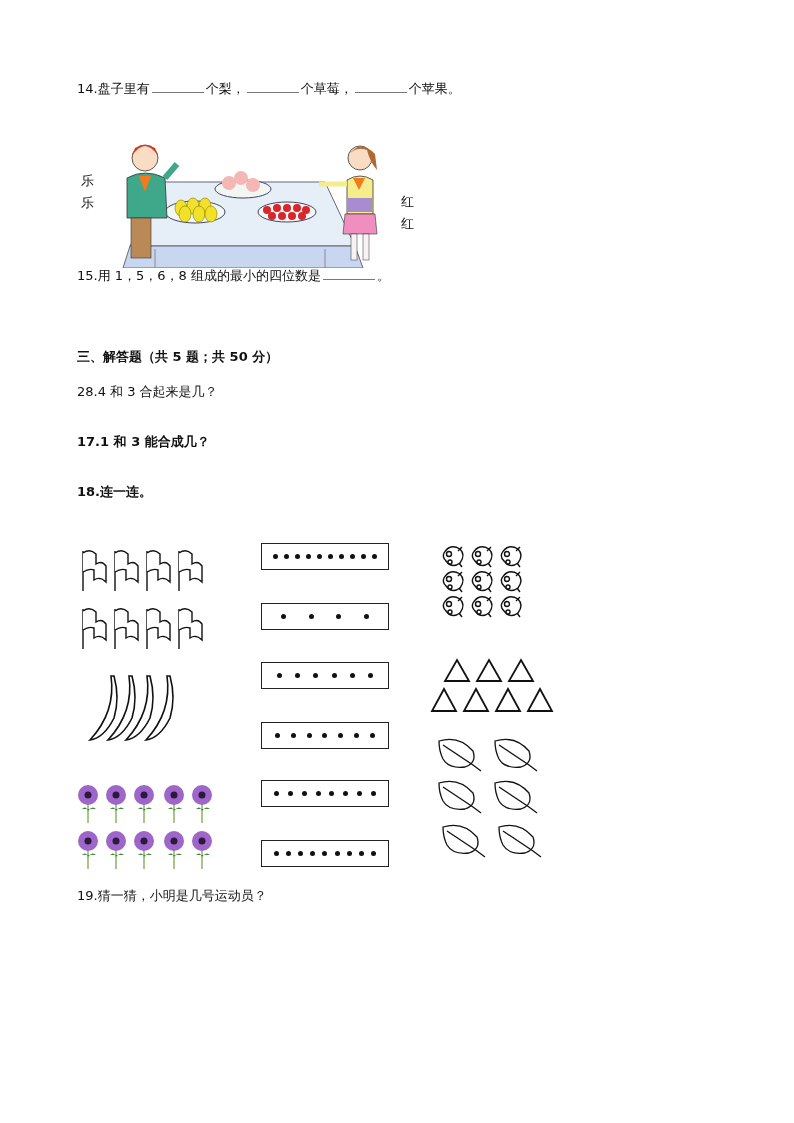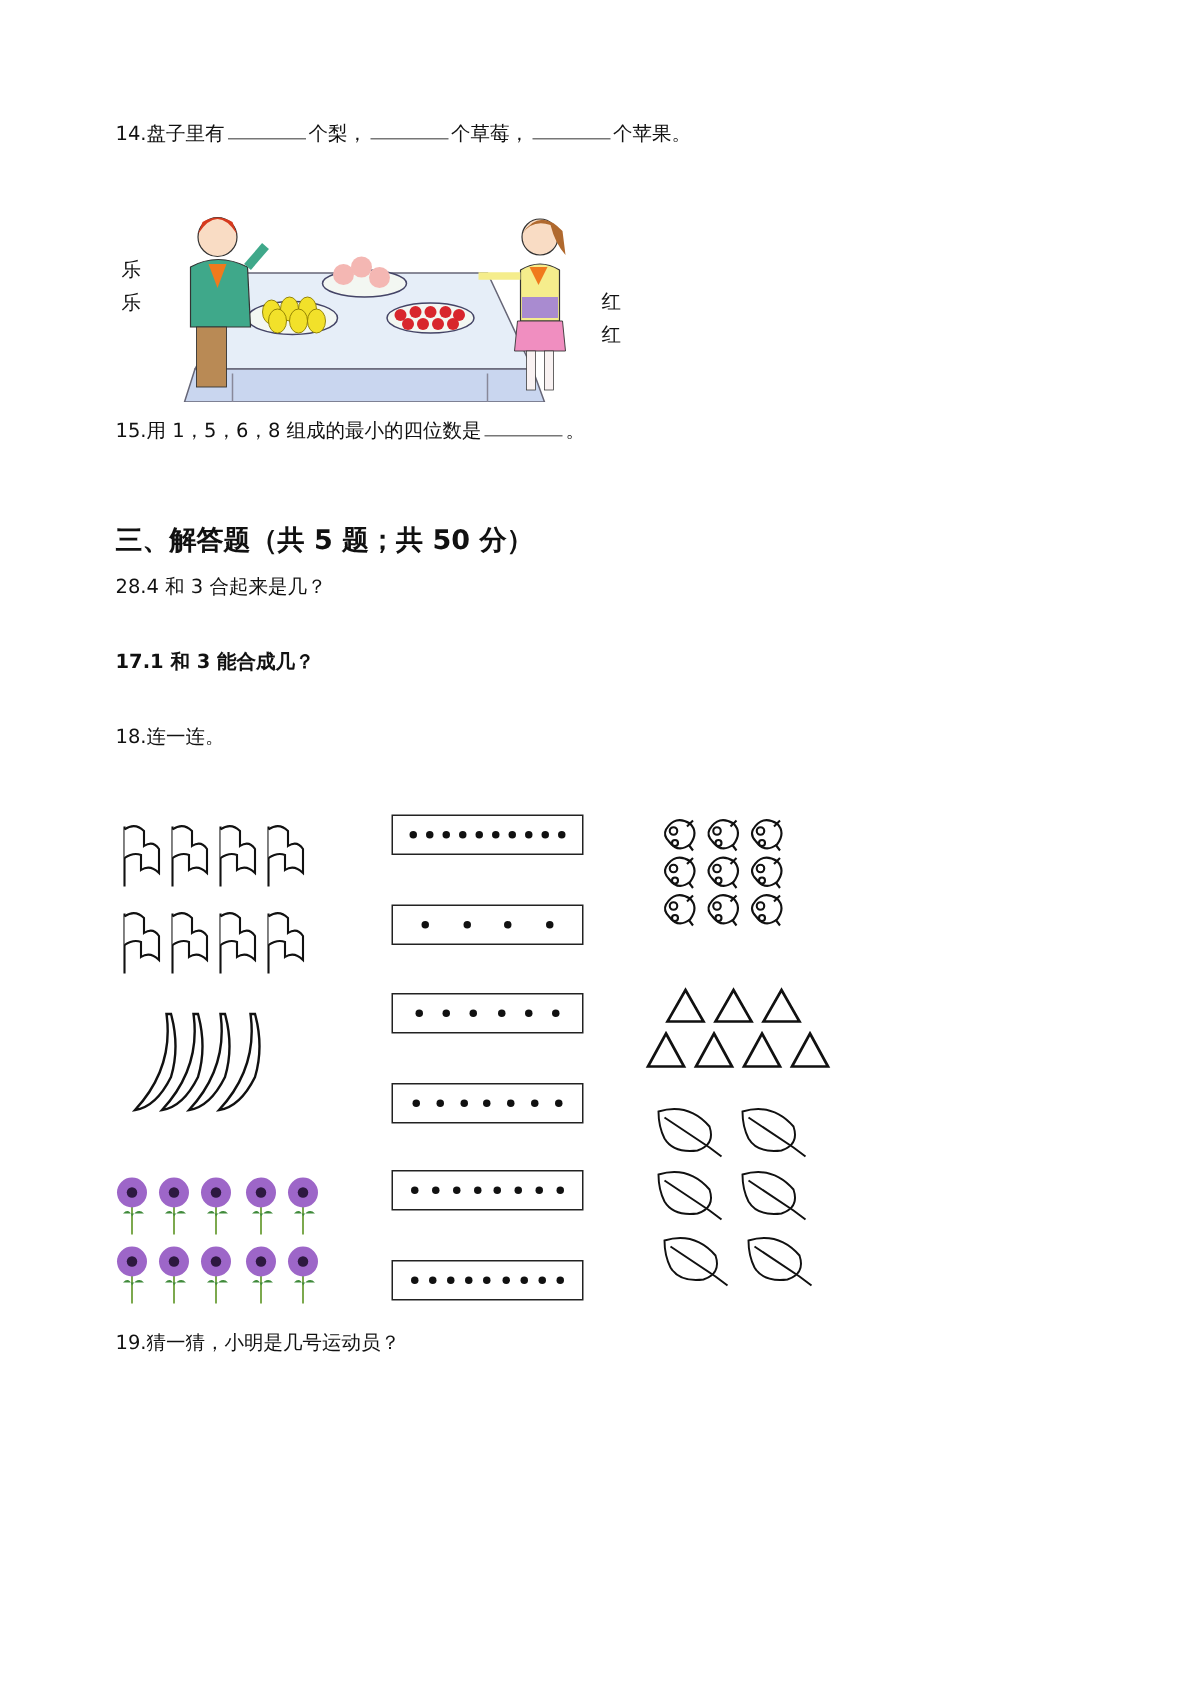--- a/index.html
+++ b/index.html
@@ -1,20 +1,20 @@
 <!DOCTYPE html>
 <html><head>
 <meta charset="utf-8">
 <style>
   html, body { margin:0; padding:0; background:#ffffff; }
   body { width:794px; height:1123px; position:relative; overflow:hidden;
          font-family:"DejaVu Sans", "Liberation Sans", sans-serif; color:#111; }
   .line { position:absolute; font-size:13px; line-height:18px; white-space:nowrap; }
   .blank { display:inline-block; width:52px; border-bottom:1px solid #777; margin:0 2px; height:13px; vertical-align:baseline; }
-  .heading { position:absolute; font-size:18px; font-weight:bold; white-space:nowrap; }
+  .heading { position:absolute; font-size:13px; font-weight:bold; white-space:nowrap; }
   .side-label { position:absolute; font-size:13px; line-height:22px; width:14px; }
   .scene { position:absolute; left:115px; top:134px; width:275px; height:134px; }
   .dotbox { position:absolute; left:261px; width:128px; height:27px; border:1.5px solid #222; box-sizing:border-box;
             display:flex; align-items:center; justify-content:space-around; padding:0 8px; }
   .dotbox span.dot { width:5px; height:5px; border-radius:50%; background:#111; display:inline-block; }
   .group { position:absolute; }
 </style>
 </head>
 <body>
 
@@ -77,29 +77,29 @@
   <path d="M233,22 Q245,4 260,20 L262,36 Q255,28 252,16 Q240,12 233,22 Z" fill="#b0692e"></path>
   <path d="M232,46 Q245,38 258,46 L258,80 L232,80 Z" fill="#f5ed8c" stroke="#333" stroke-width="0.8"></path>
   <rect x="233" y="64" width="24" height="14" fill="#a98bd0"></rect>
   <polygon points="238,44 250,44 244,56" fill="#f07a1d"></polygon>
   <path d="M230,80 L260,80 L262,100 L228,100 Z" fill="#f08ec0" stroke="#333" stroke-width="0.6"></path>
   <rect x="236" y="100" width="6" height="26" fill="#f9f2f2" stroke="#333" stroke-width="0.5"></rect>
   <rect x="248" y="100" width="6" height="26" fill="#f9f2f2" stroke="#333" stroke-width="0.5"></rect>
   <path d="M232,50 L204,50" stroke="#f5ed8c" stroke-width="5"></path>
 </svg>
 
-<div class="line" style="left:77px; top:277px;">
+<div class="line" style="left:77px; top:266px;">
   <span>15.用 1，5，6，8 组成的最小的四位数是</span><span class="blank"></span><span>。</span>
 </div>
 
 <div class="heading" style="left:77px; top:348px;">三、解答题（共 5 题；共 50 分）</div>
 
 <div class="line" style="left:77px; top:383px;">28.4 和 3 合起来是几？</div>
 <div class="line" style="left:77px; top:433px;font-weight:bold;">17.1 和 3 能合成几？</div>
-<div class="line" style="left:77px; top:483px;">18.连一连。</div>
+<div class="line" style="left:77px; top:483px;font-weight:bold;">18.连一连。</div>
 
 <svg class="group" style="left:80px; top:548px;" width="130" height="110" viewBox="0 0 130 110">
   <g fill="#fff" stroke="#111" stroke-width="1.4">
     <g id="flag">
       <line x1="3" y1="3" x2="3" y2="43"></line>
       <path d="M3,5 Q10,0 16,6 L16,16 Q22,12 26,18 L26,34 Q20,28 14,32 L14,22 Q9,20 3,24"></path>
     </g>
     <use href="#flag" x="32"></use>
       <use href="#flag" x="64"></use>
       <use href="#flag" x="96"></use>

